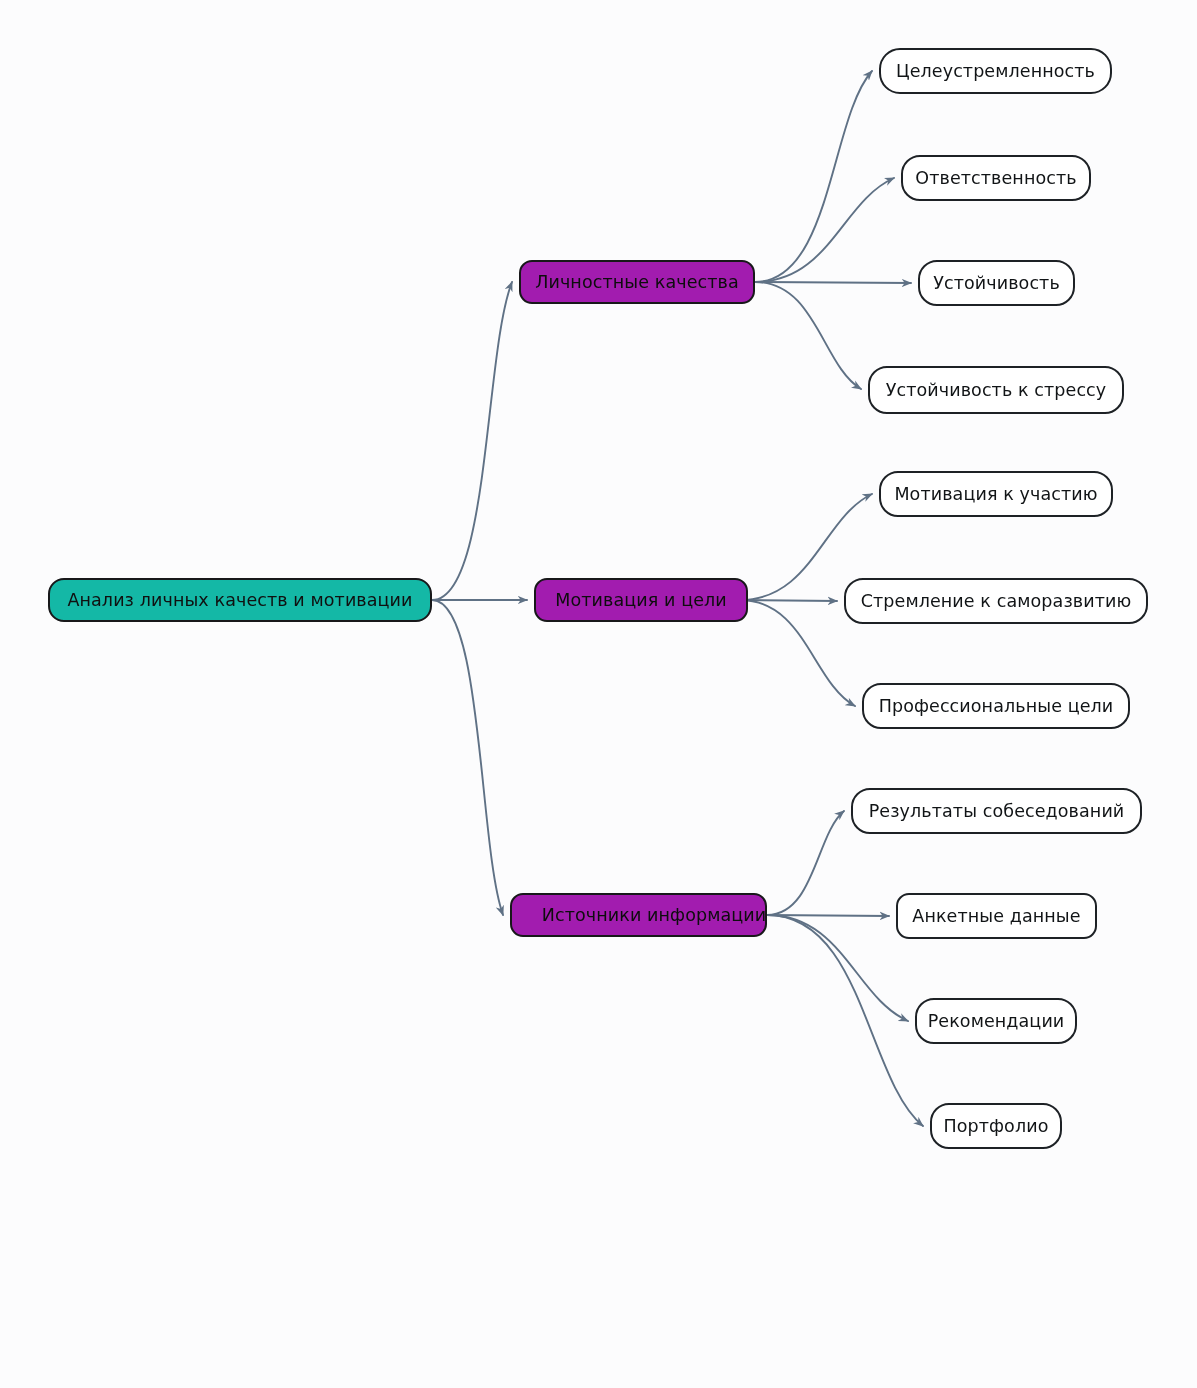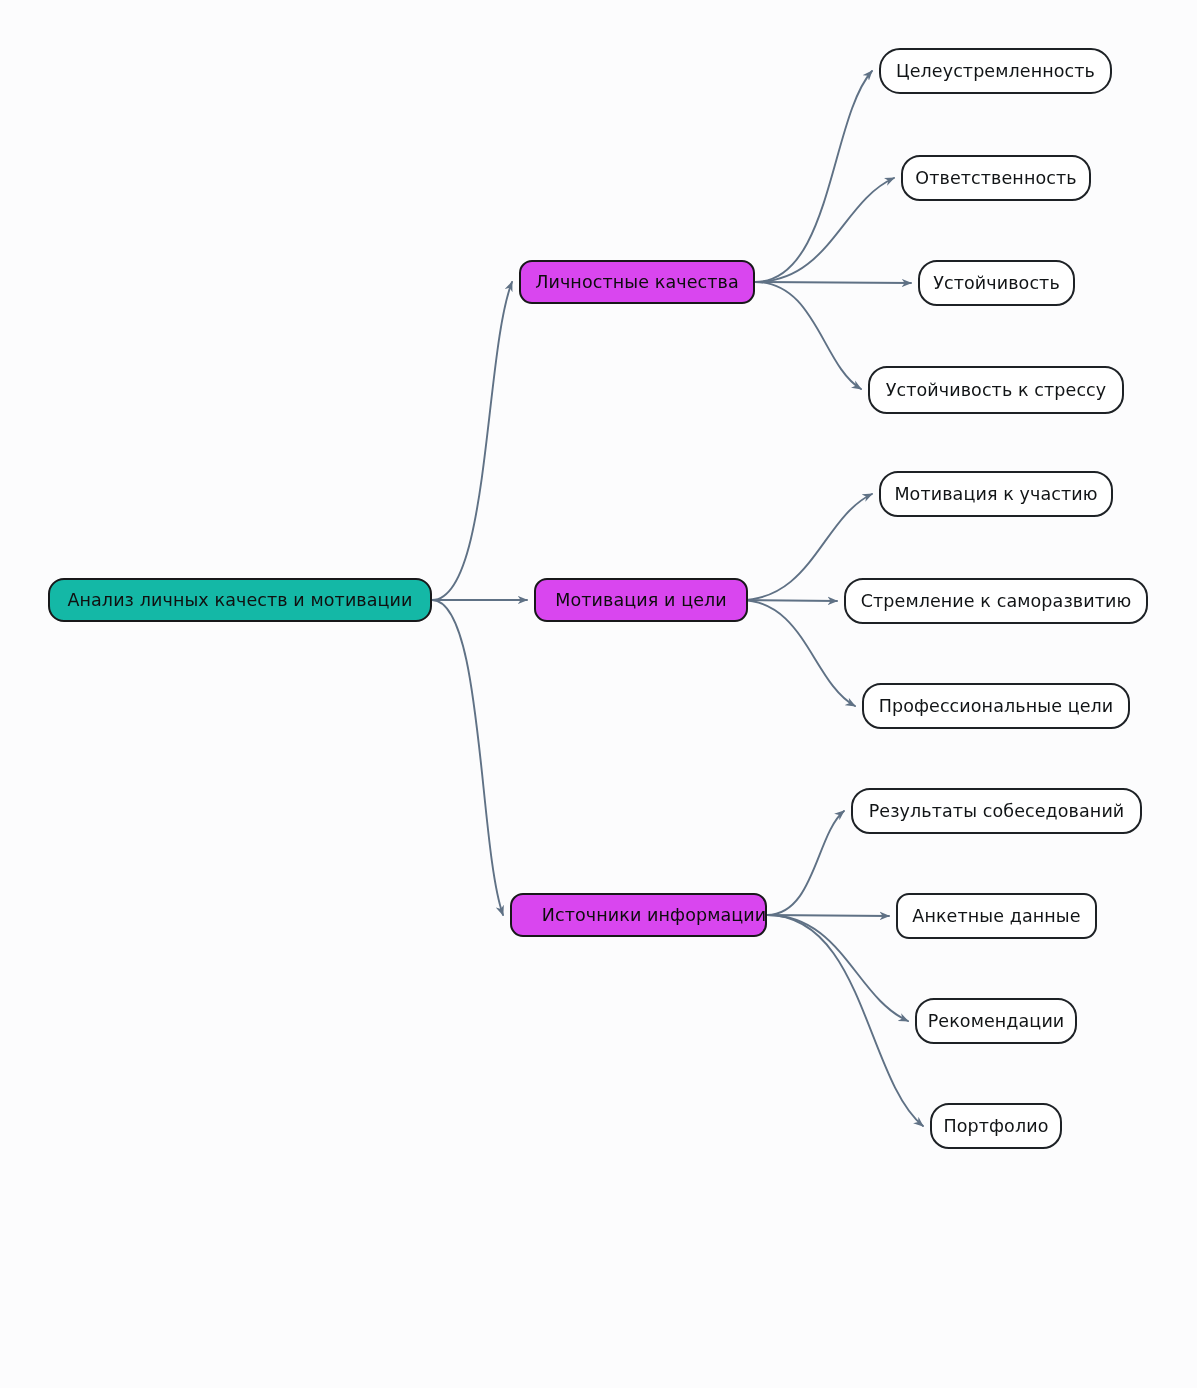--- a/index.html
+++ b/index.html
@@ -38,21 +38,21 @@
     z-index: 5;
   }
   .node-root {
     background: #14b8a6;
     border: 2.2px solid #18181a;
     color: #101010;
     font-size: 17.5px;
     border-radius: 16px;
   }
   .node-branch {
-    background: #d946ef;
+    background: #a21caf;
     border: 2.2px solid #18181a;
     color: #0d0d0d;
     font-size: 17.5px;
     border-radius: 13px;
   }
   .node-leaf {
     background: #ffffff;
     border: 2.1px solid #1d2125;
     color: #111416;
     font-size: 17.5px;

